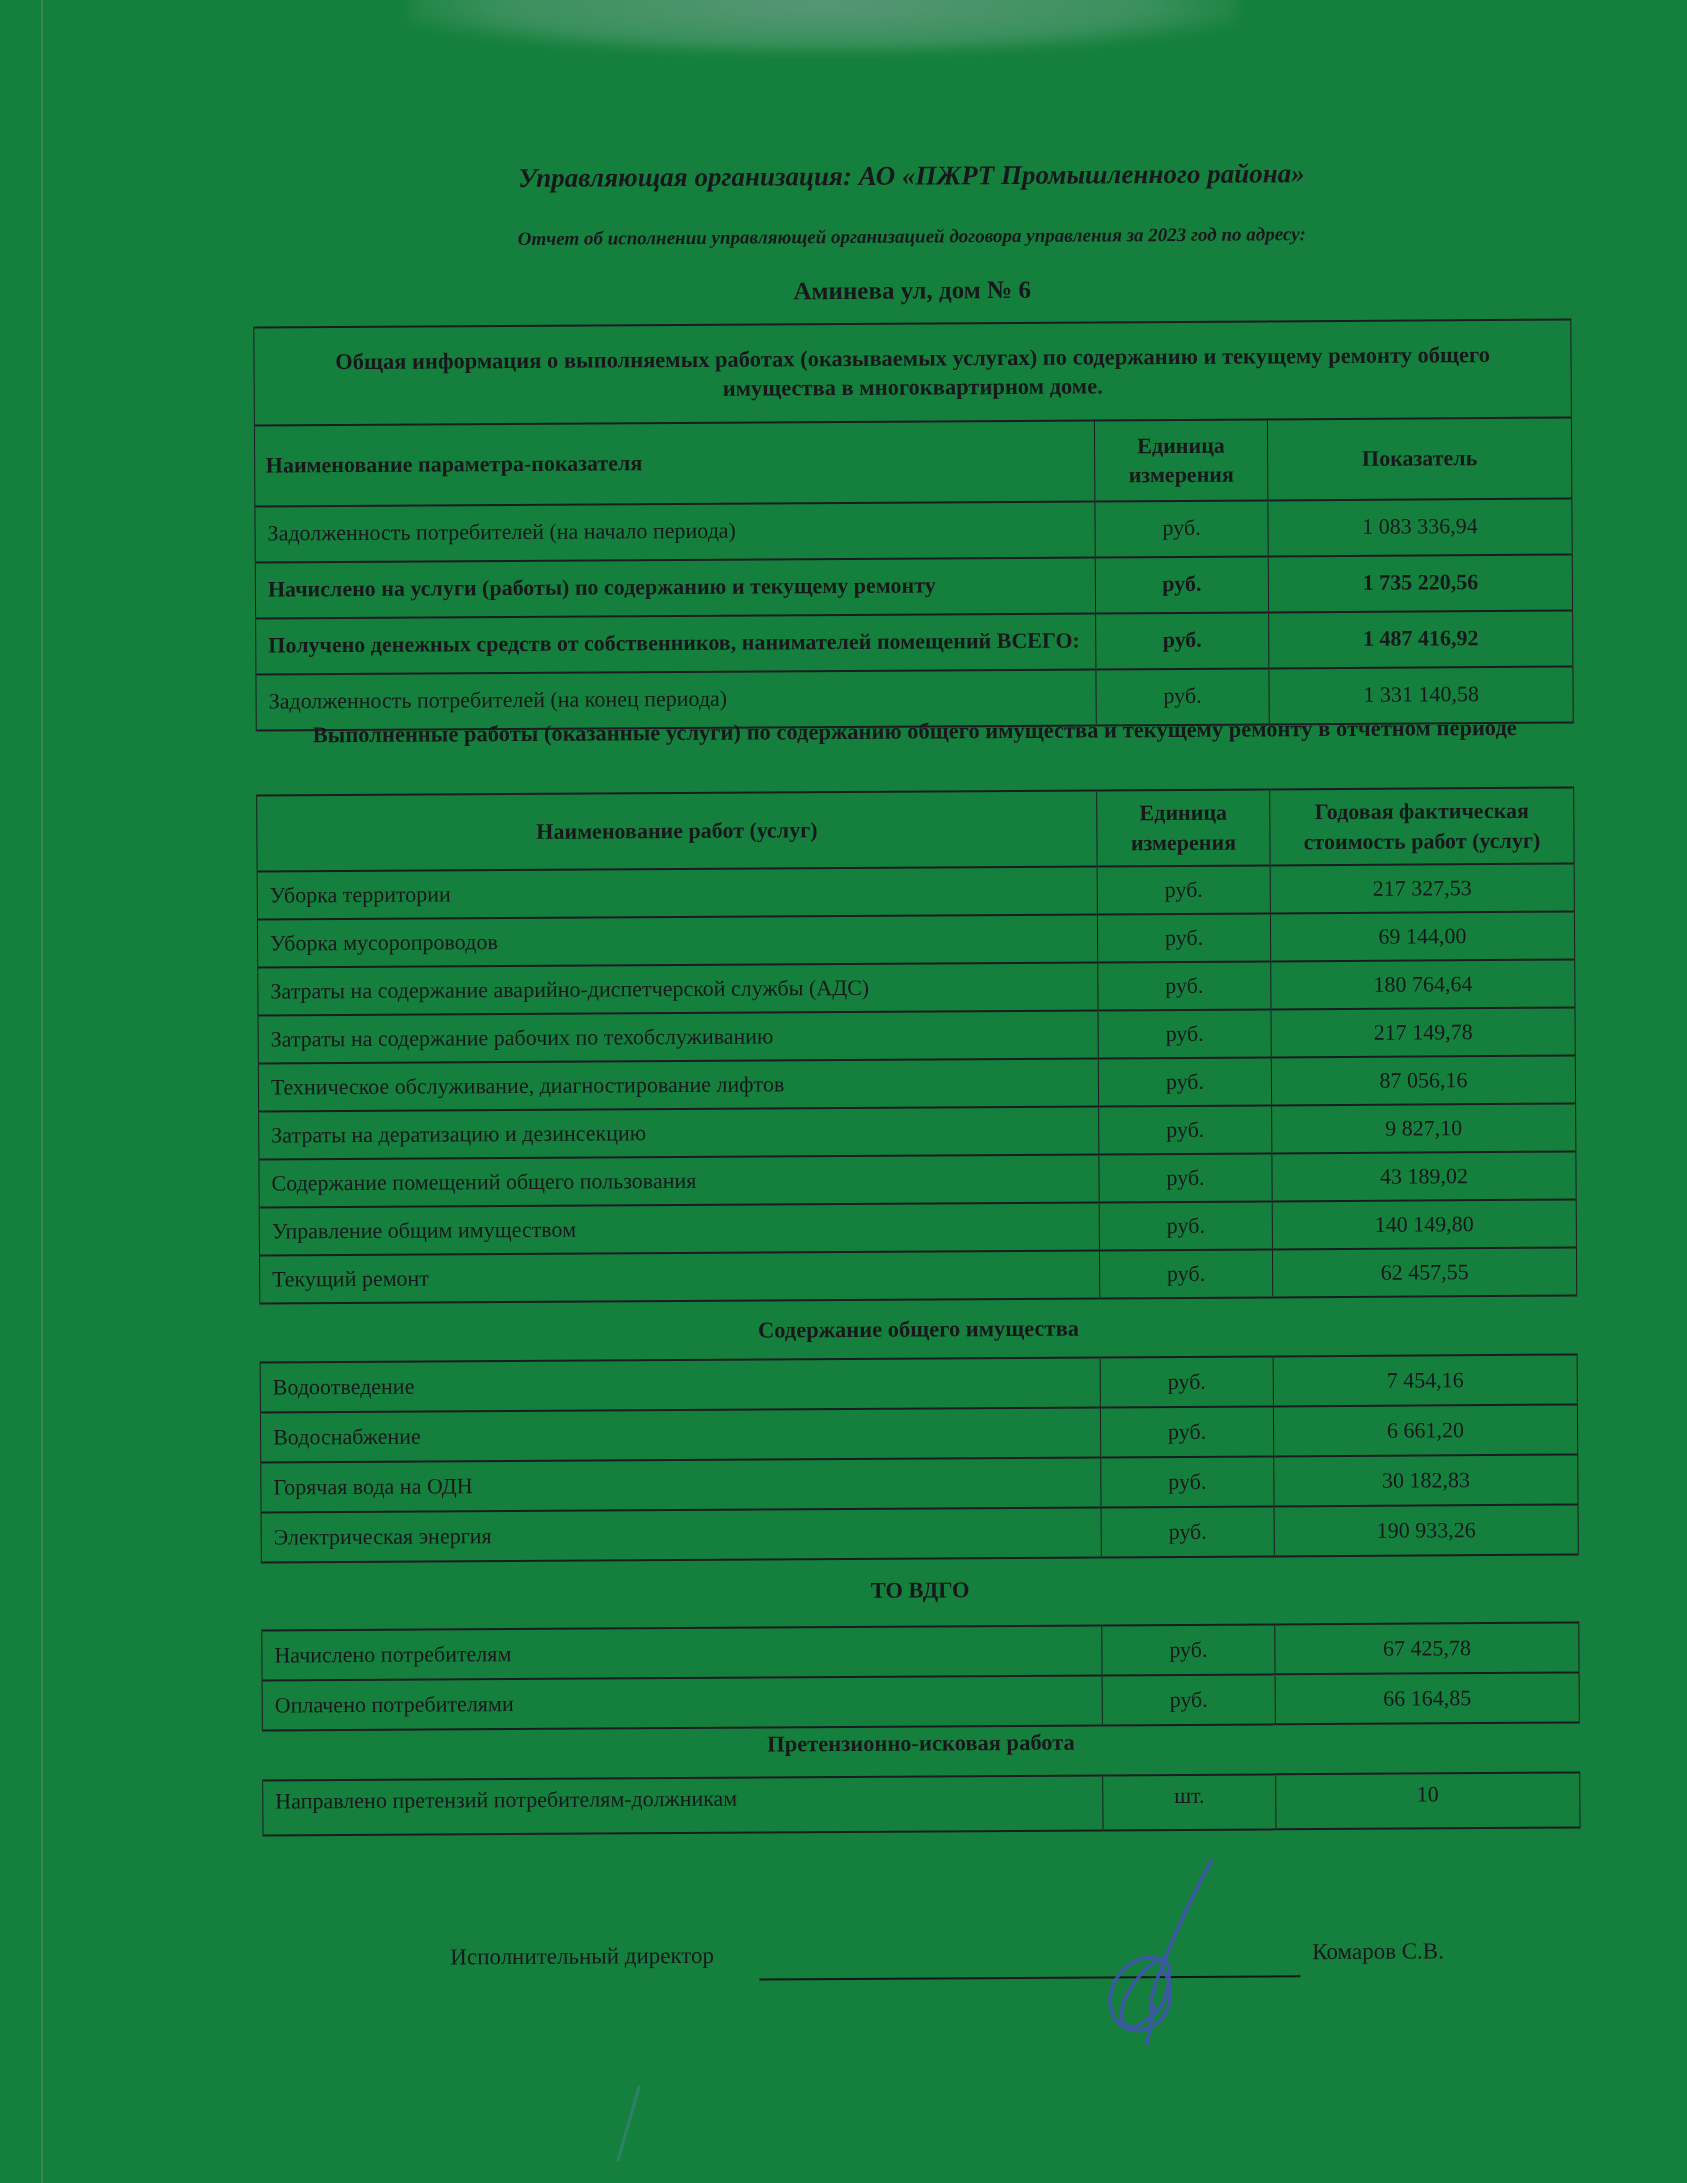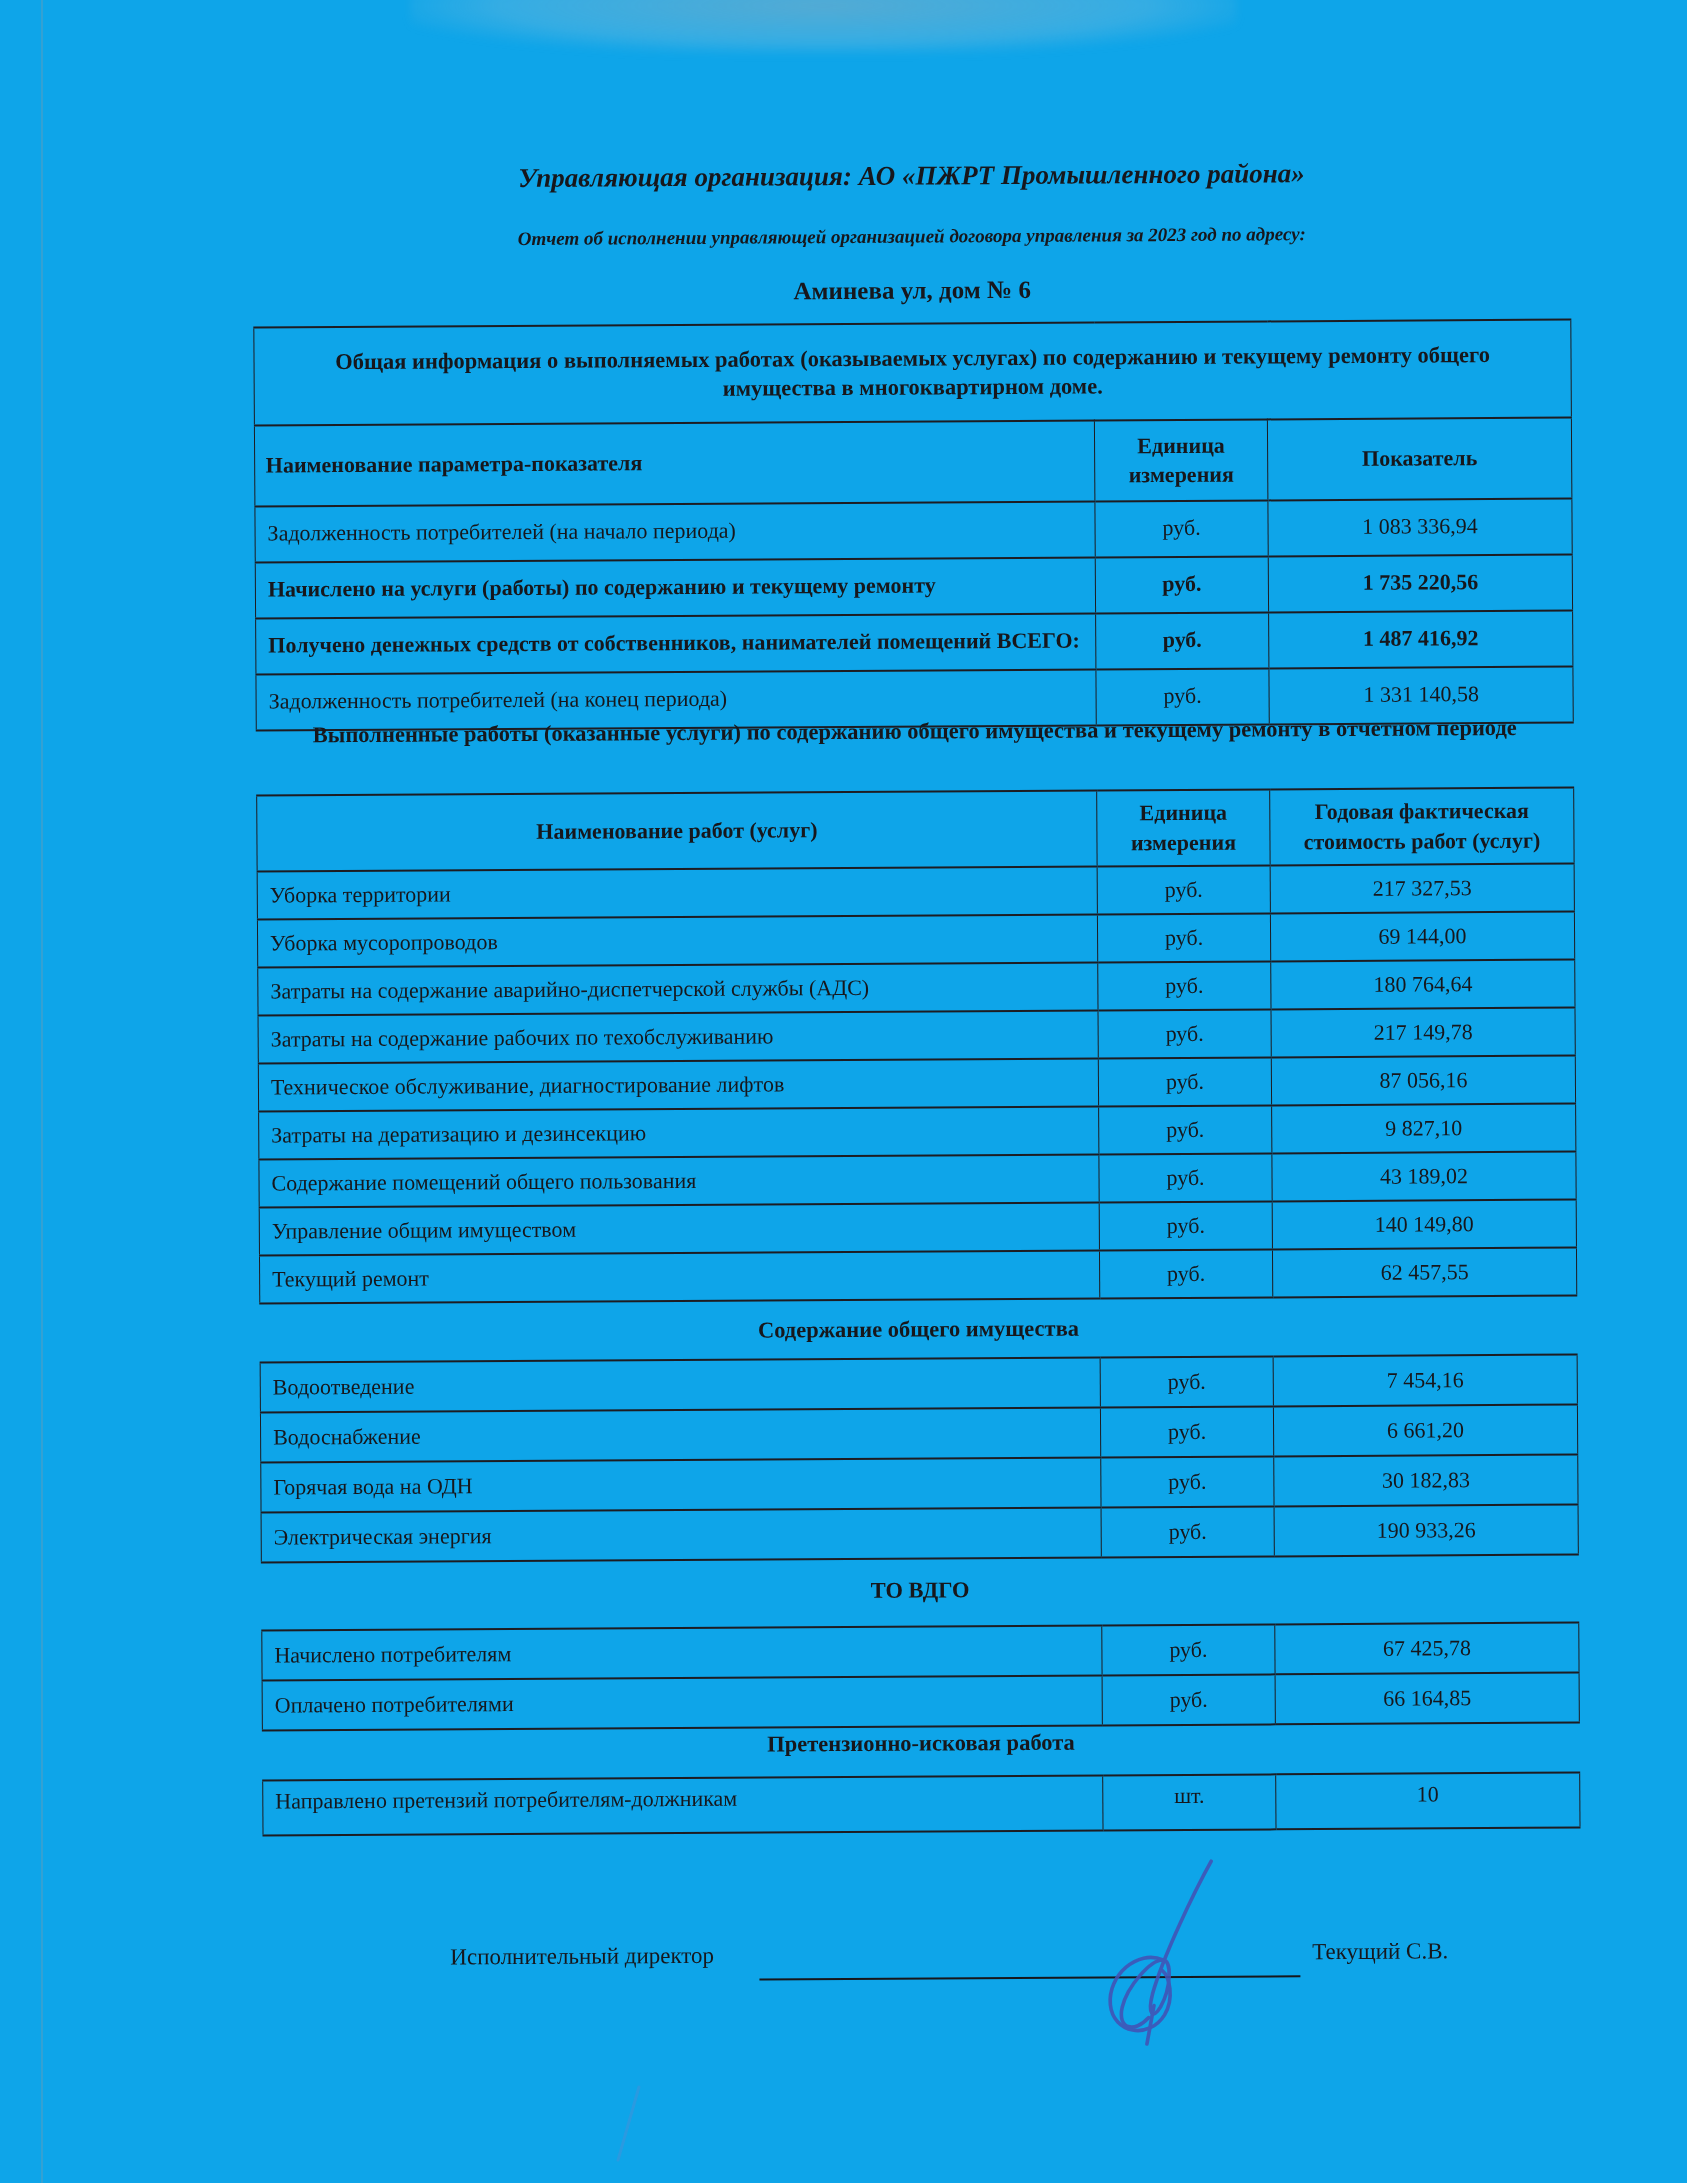--- a/index.html
+++ b/index.html
@@ -1,20 +1,20 @@
 <!DOCTYPE html>
 <html style="font-size:10.6px"><head>
 <meta charset="utf-8">
 <style>
   html,body{margin:0;padding:0;}
   body{background:#ffffff;}
   .page{
     position:relative;
     width:1687px;height:2183px;
-    background:#0ea5e9;
+    background:#15803d;
     overflow:hidden;
     font-family:"Liberation Serif", serif;
     color:#17171c;
   }
   .tilt{position:absolute;inset:0;transform:rotate(-0.35deg);transform-origin:844px 1092px;}
 
   
   .smudge-top{
     position:absolute;left:410px;top:-20px;width:827px;height:73px;
     background:radial-gradient(ellipse at 50% 35%, rgba(168,178,186,0.45), rgba(196,203,209,0.22) 55%, rgba(255,255,255,0) 78%);
@@ -251,21 +251,21 @@
           <tr style="height:55px;">
         <td class="lbl" style="vertical-align:top;padding-top:6.6px;">Направлено претензий потребителям-должникам</td>
         <td class="unit" style="vertical-align:top;padding-top:6.6px;">шт.</td>
         <td class="val" style="vertical-align:top;padding-top:6.6px;">10</td>
       </tr>
     </tbody>
       </table>
 
     <div class="sig-role">Исполнительный директор</div>
     <div class="sig-line"></div>
-    <div class="sig-name">Текущий С.В.</div>
+    <div class="sig-name">Комаров С.В.</div>
     <svg class="sig-scribble" viewBox="0 0 230 290">
       <g fill="none" stroke="#4353b4" stroke-width="5.5" stroke-linecap="round" opacity="0.88">
         <path d="M 196 8 C 170 54 122 152 106 208 C 98 238 106 248 118 228 C 134 199 136 158 122 157 C 104 156 68 196 60 228 C 52 261 78 268 100 244"></path>
         <path d="M 122 157 C 84 140 38 180 42 224 C 46 268 100 278 124 240 C 139 215 132 182 121 173"></path>
         <path d="M 108 226 C 104 248 100 268 97 284"></path>
       </g>
     </svg>
 
   </div>
 </div>

